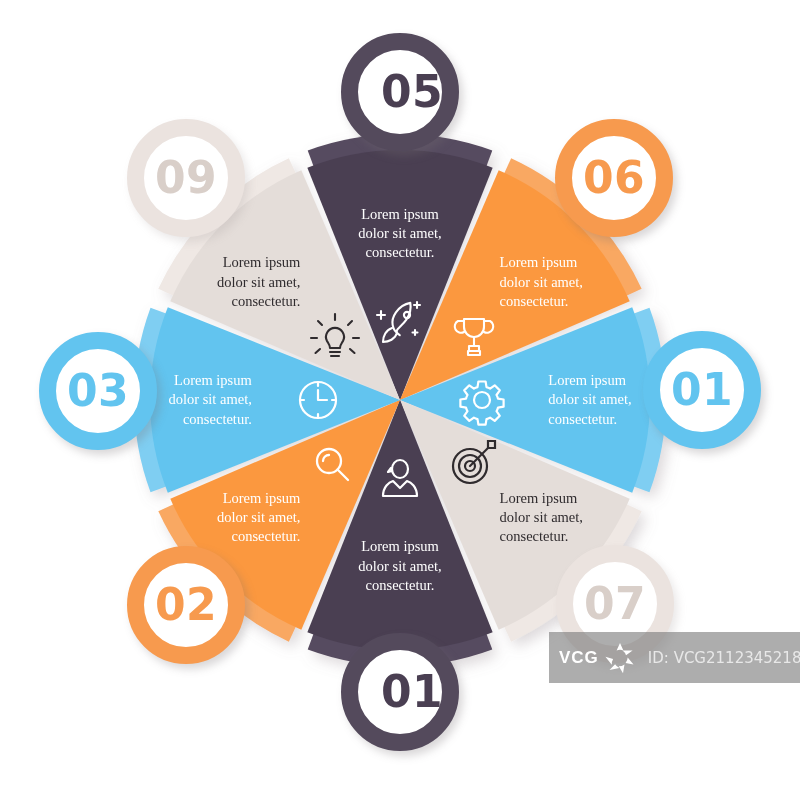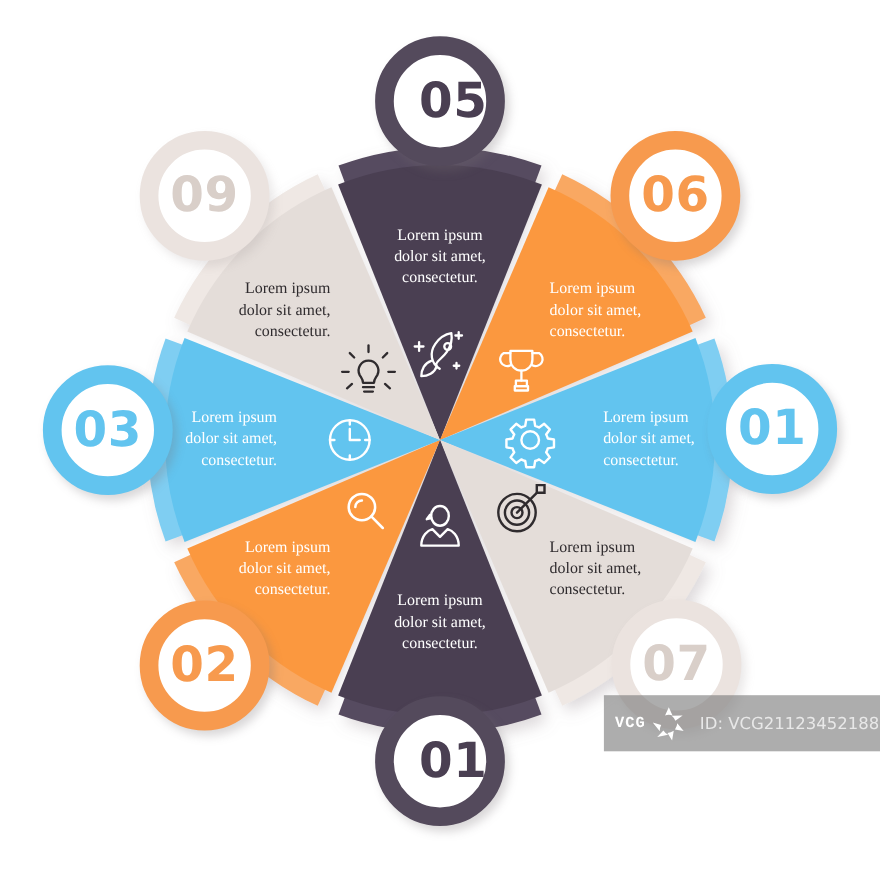--- a/index.html
+++ b/index.html
@@ -57,22 +57,22 @@
     position:absolute;left:549px;top:632px;
     width:251px;height:51px;
     background:rgba(122,122,122,0.62);
     display:flex;align-items:center;
   }
   .wm-logo{
     display:flex;align-items:center;
     margin-left:10px;
   }
   .wm-logo .wm-text{
-    color:#ffffff;font-weight:700;font-size:14px;letter-spacing:1px;
-    font-family:Liberation Mono, monospace;
+    color:#ffffff;font-weight:700;font-size:17px;letter-spacing:1px;
+    font-family:Liberation Sans, sans-serif;
     text-align:center;
   }
   .wm-mark{margin-left:2px;}
   .wm-id{
     color:#e8e8e8;font-size:15px;margin-left:9px;
     font-family:"DejaVu Sans", sans-serif;
     white-space:nowrap;
   }
 
   

